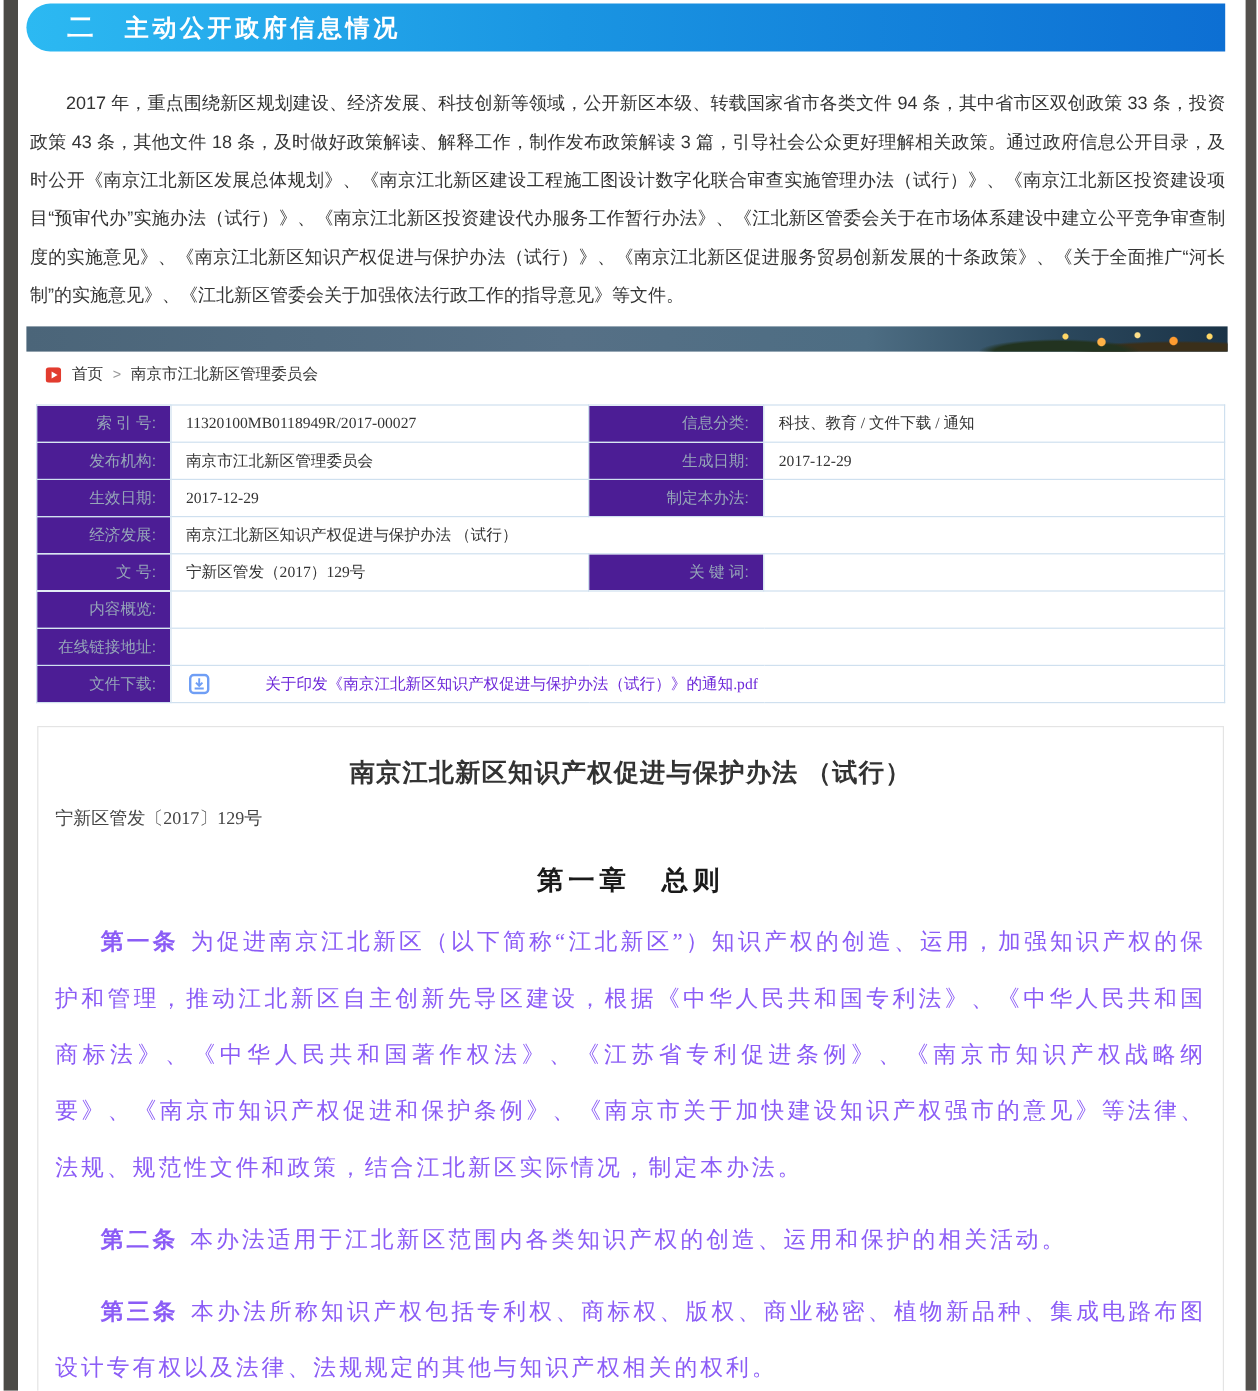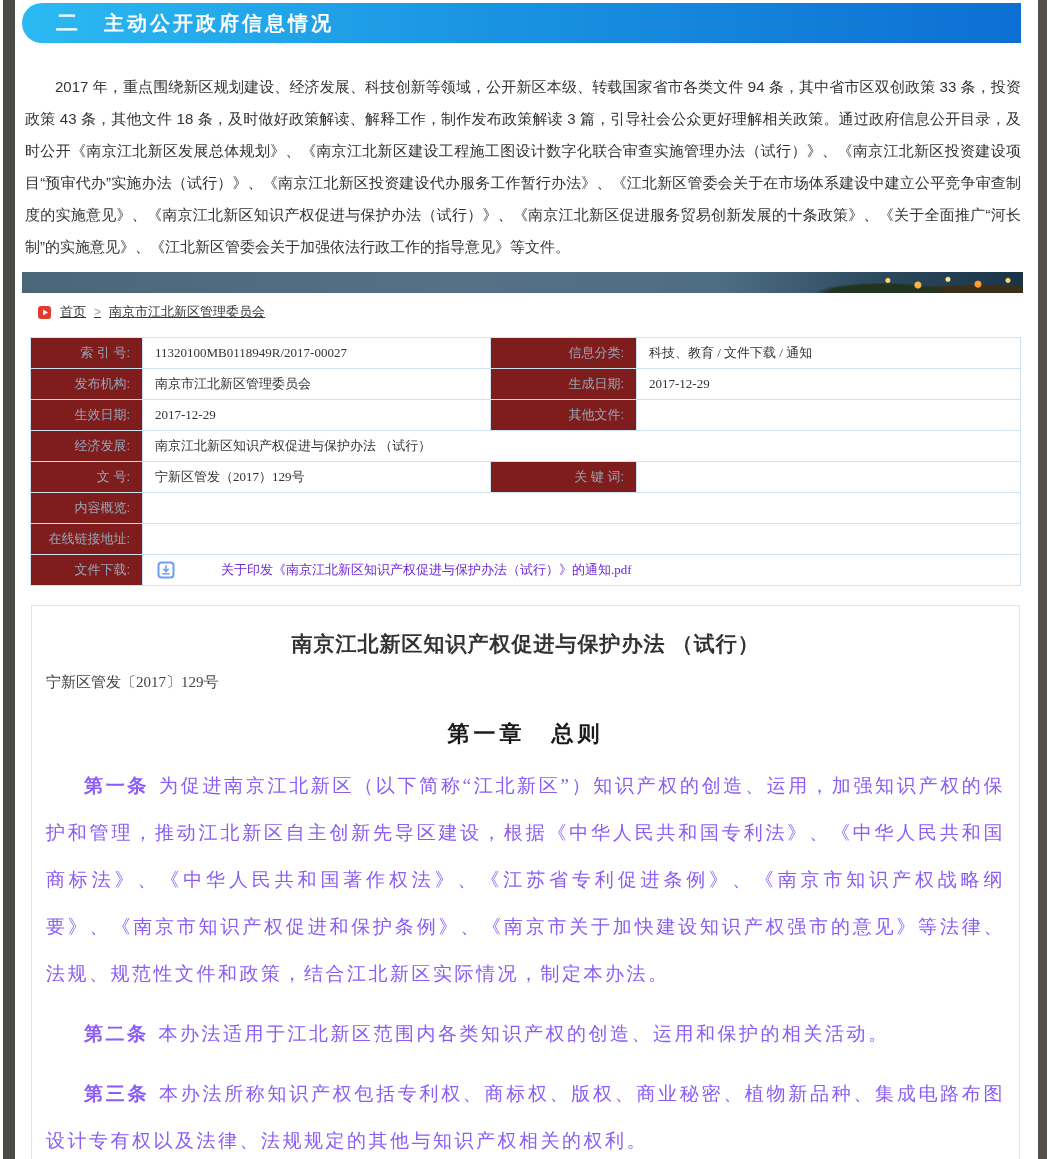--- a/index.html
+++ b/index.html
@@ -40,37 +40,37 @@
       radial-gradient(circle at 95.5% 58%, #ff9b2f 0 3px, rgba(255,155,47,0) 4px),
       radial-gradient(circle at 98.5% 40%, #ffd766 0 2px, rgba(255,215,102,0) 3px),
       radial-gradient(ellipse 90px 14px at 86% 100%, #223320 0 60%, rgba(34,51,32,0) 75%),
       radial-gradient(ellipse 120px 12px at 96% 100%, #3a2f1a 0 60%, rgba(58,47,26,0) 75%),
       linear-gradient(90deg,#4b6579 0%,#567086 45%,#4d6d83 70%,#2b485d 86%,#1b3347 100%);
   }
 
   
   .breadcrumb{
     position:absolute;left:38px;top:302px;height:20px;
-    display:flex;align-items:center;font-size:13px;color:#333;text-decoration:underline;
+    display:flex;align-items:center;font-size:13px;color:#333;
   }
   .breadcrumb .icon{display:inline-flex;margin-right:9px;}
   .breadcrumb a{color:#333;text-decoration:none;cursor:pointer;}
   .breadcrumb .sep{color:#999;margin:0 8px;font-size:12px;}
 
   
   table.info{
     position:absolute;left:30px;top:337px;width:990px;
     border-collapse:collapse;table-layout:fixed;
     font-family:"Liberation Serif", serif;font-size:13px;color:#333;
   }
   table.info td{
     border:1px solid #cfe0ef;height:30px;padding:0 12px;overflow:hidden;white-space:nowrap;
   }
   table.info td.lbl{
-    background:#7f1d1d;color:#96a7b8;text-align:right;
+    background:#4c1d95;color:#96a7b8;text-align:right;
     font-family:"Liberation Sans", sans-serif;font-size:13px;
   }
   td.file-cell{display:table-cell;}
   .file-inner{display:flex;align-items:center;}
   .dl-icon{display:inline-flex;margin-left:2px;}
   .file-link{color:#6d28d9;text-decoration:none;margin-left:46px;cursor:pointer;}
 
   
   .doc{
     position:absolute;left:31px;top:605px;width:989px;height:640px;
@@ -143,21 +143,21 @@
   </tr>
   <tr>
     <td class="lbl">发布机构:</td>
     <td>南京市江北新区管理委员会</td>
     <td class="lbl">生成日期:</td>
     <td>2017-12-29</td>
   </tr>
   <tr>
     <td class="lbl">生效日期:</td>
     <td>2017-12-29</td>
-    <td class="lbl">其他文件:</td>
+    <td class="lbl">制定本办法:</td>
     <td></td>
   </tr>
   <tr>
     <td class="lbl">经济发展:</td>
     <td colspan="3">南京江北新区知识产权促进与保护办法 （试行）</td>
   </tr>
   <tr>
     <td class="lbl">文    号:</td>
     <td>宁新区管发（2017）129号</td>
     <td class="lbl">关 键 词:</td>

